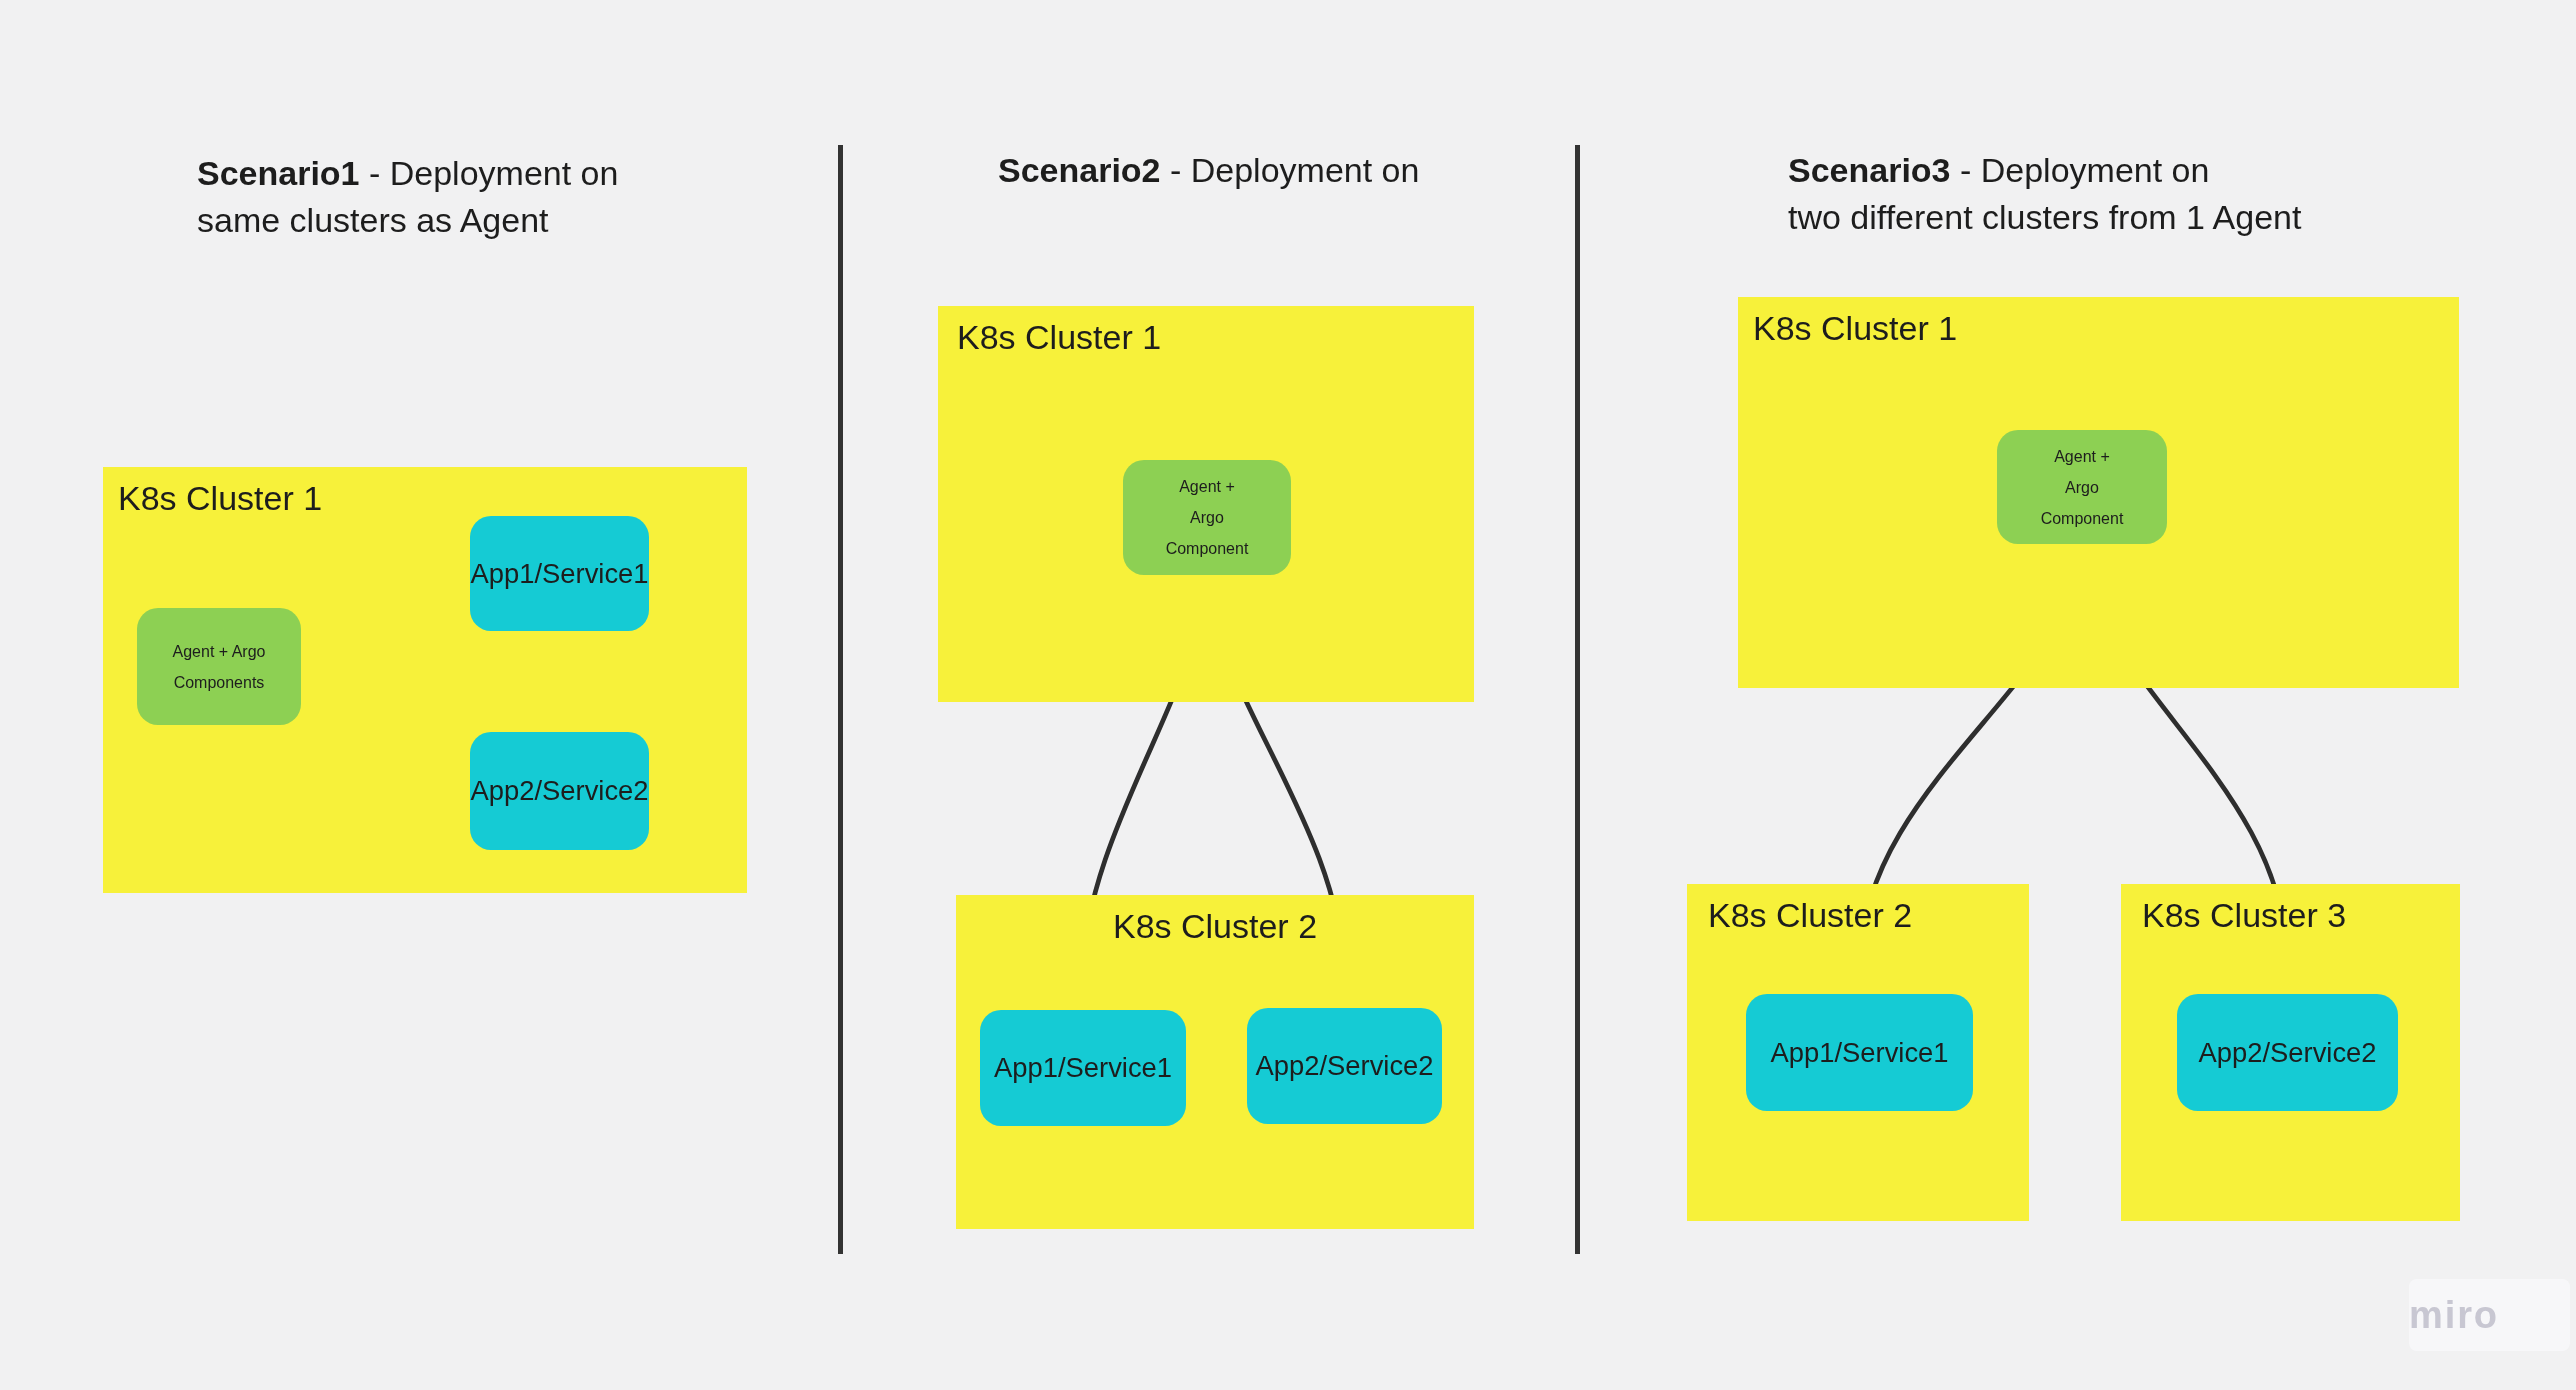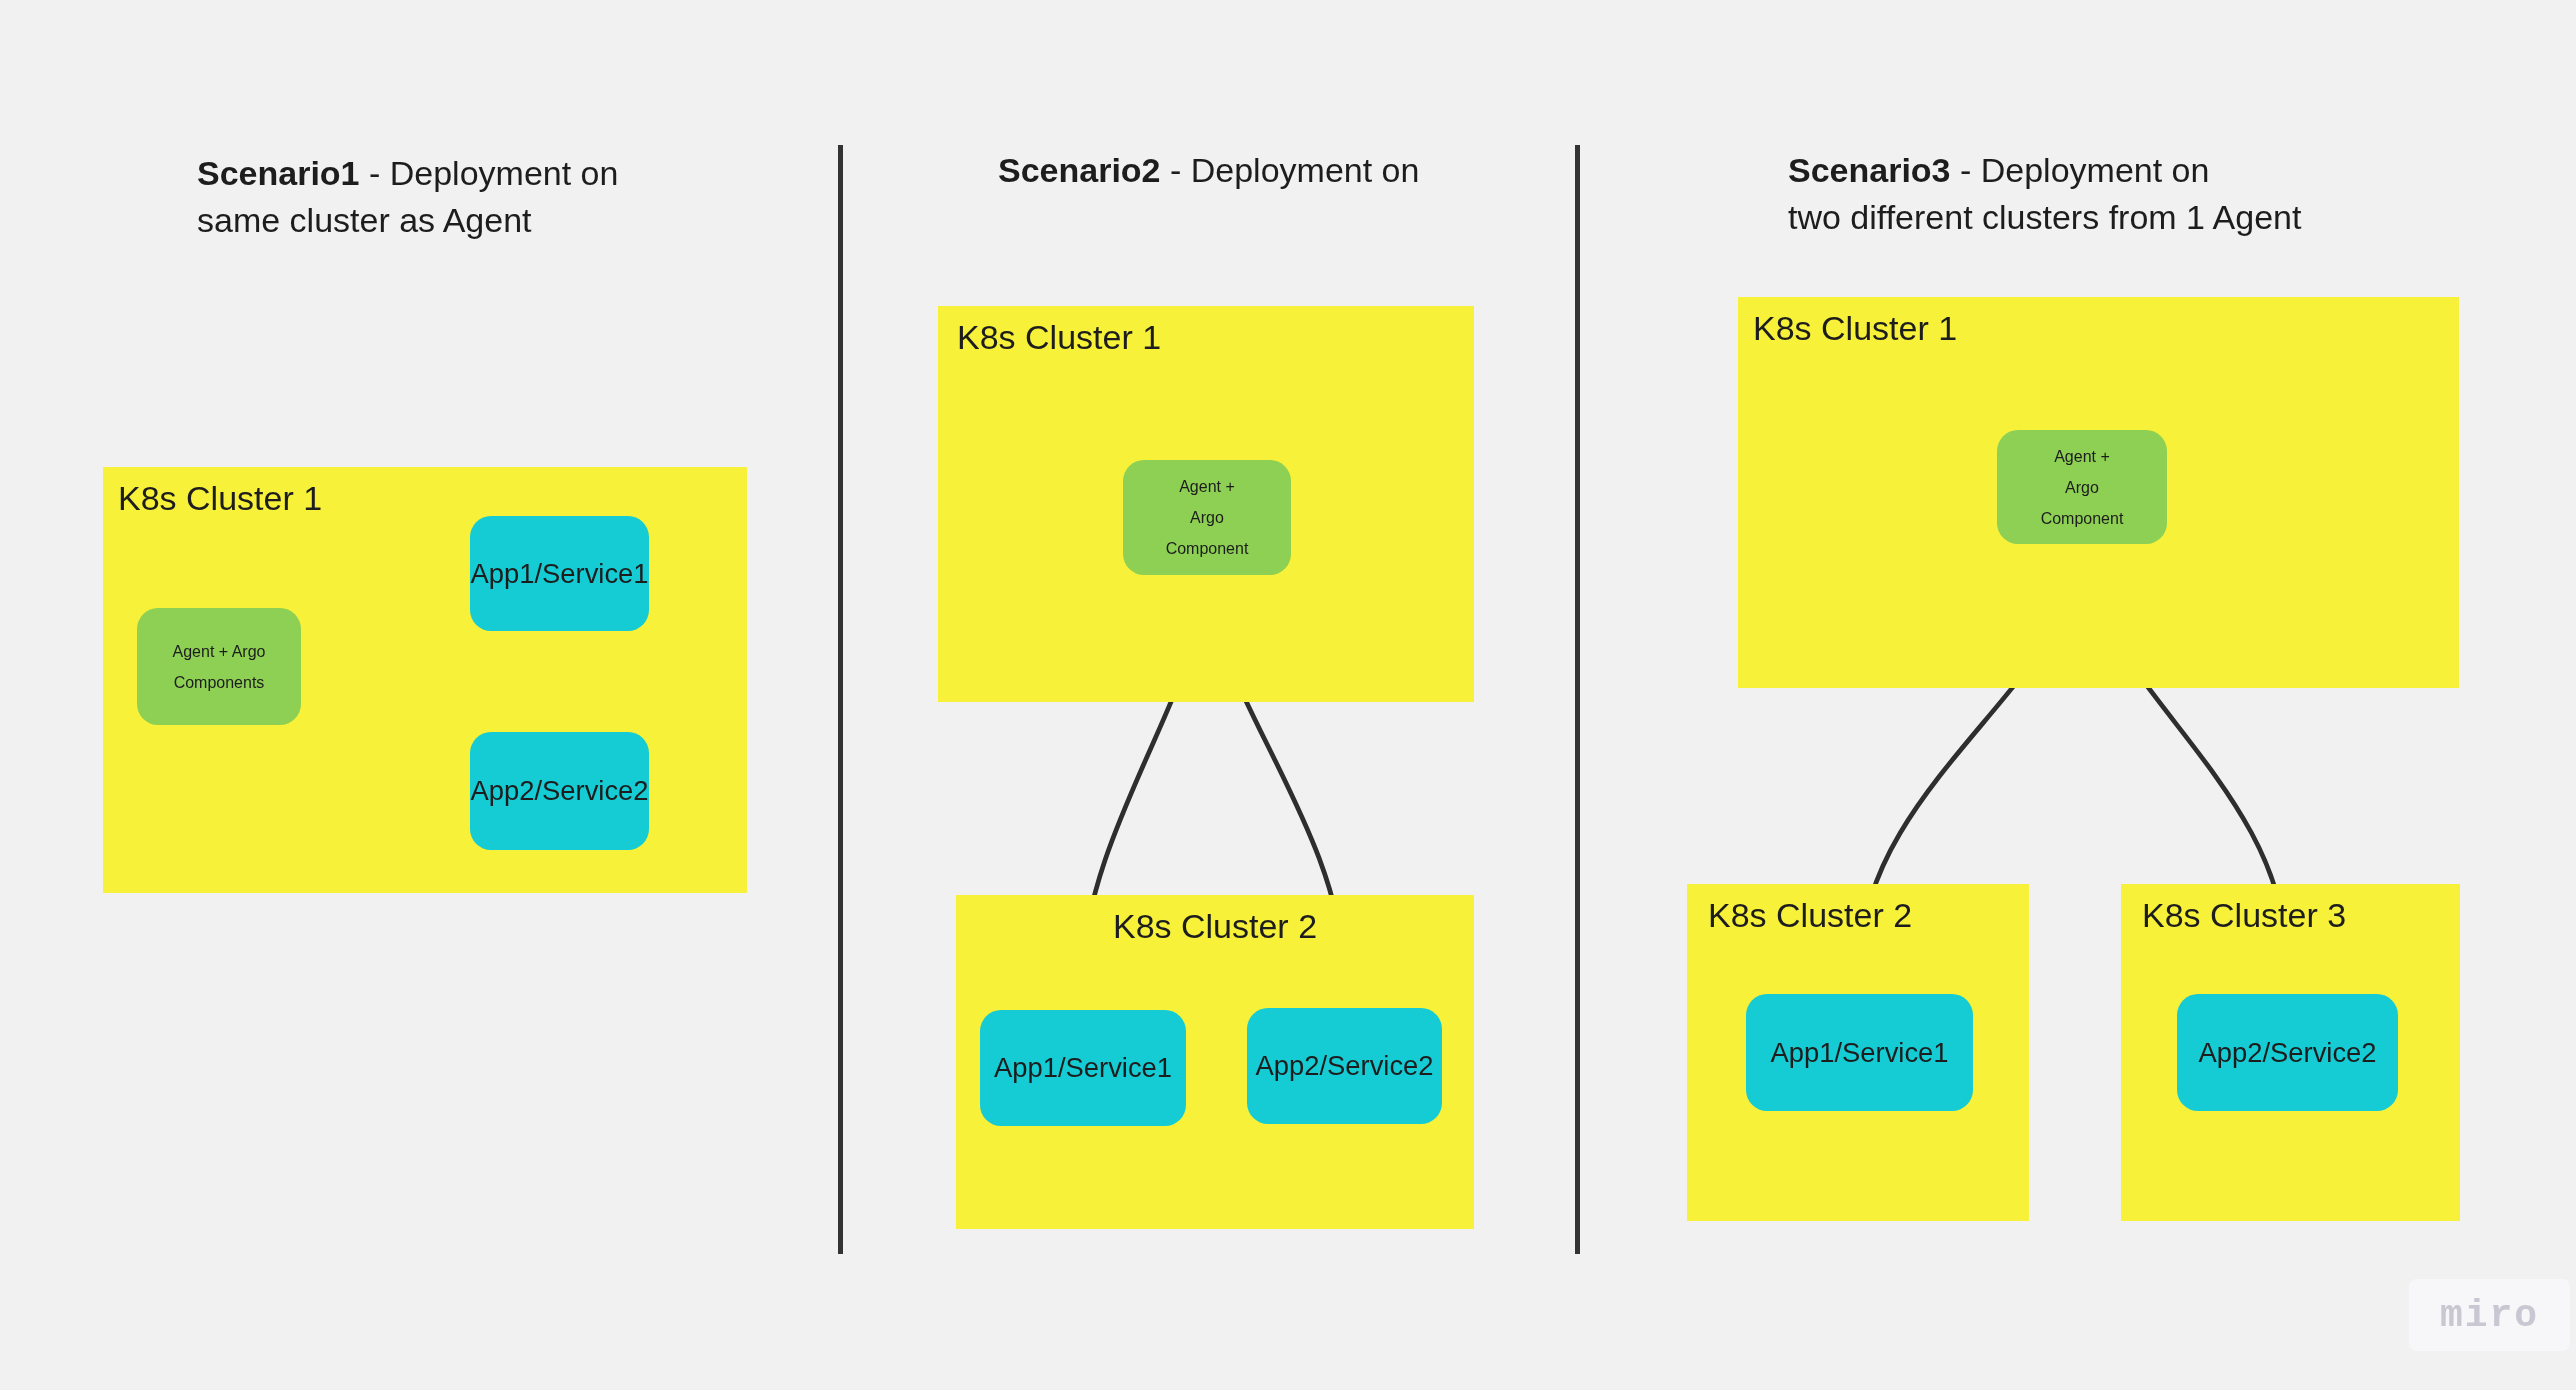--- a/index.html
+++ b/index.html
@@ -86,22 +86,20 @@
     line-height:32px;
   }
   .watermark{
     position:absolute;
     left:2409px;top:1279px;
     width:161px;height:72px;
     background:var(--watermark-bg);
     border-radius:7.6px;
     display:flex;
     align-items:center;
-    justify-content:center;
-    font-family:Liberation Mono, monospace;
   }
   .watermark-text{
     font-size:38px;
     font-weight:700;
     letter-spacing:1.9px;
     color:var(--watermark-text);
   }
 </style>
 </head>
 <body>
@@ -120,21 +118,21 @@
     <path class="link" d="M 1276 609 C 1276 720 1420 880 1419 1028" marker-end="url(#arrowhead)"></path>
     <path class="link" d="M 2199 576 C 2199 716 1968 830 1966 1016" marker-end="url(#arrowhead)"></path>
     <path class="link" d="M 2203 576 C 2203 716 2418 830 2416 1016" marker-end="url(#arrowhead)"></path>
   </svg>
 
   <div class="divider" style="left:838px;top:145px;height:1109px;"></div>
   <div class="divider" style="left:1575px;top:145px;height:1109px;"></div>
 
   <div class="title" style="left:197px;top:150px;">
     <div><span class="bold">Scenario1</span><span> - Deployment on</span></div>
-    <div>same cluster as Agent</div>
+    <div>same clusters as Agent</div>
   </div>
 
   <div class="cluster" style="left:103px;top:467px;width:644px;height:426px;">
     <div class="cluster-label">K8s Cluster 1</div>
     <div class="node green" style="left:34px;top:141px;width:164px;height:117px;">
       <div>Agent + Argo</div>
       <div>Components</div>
     </div>
     <div class="node cyan" style="left:367px;top:49px;width:179px;height:115px;">
       <div>App1/Service1</div>

